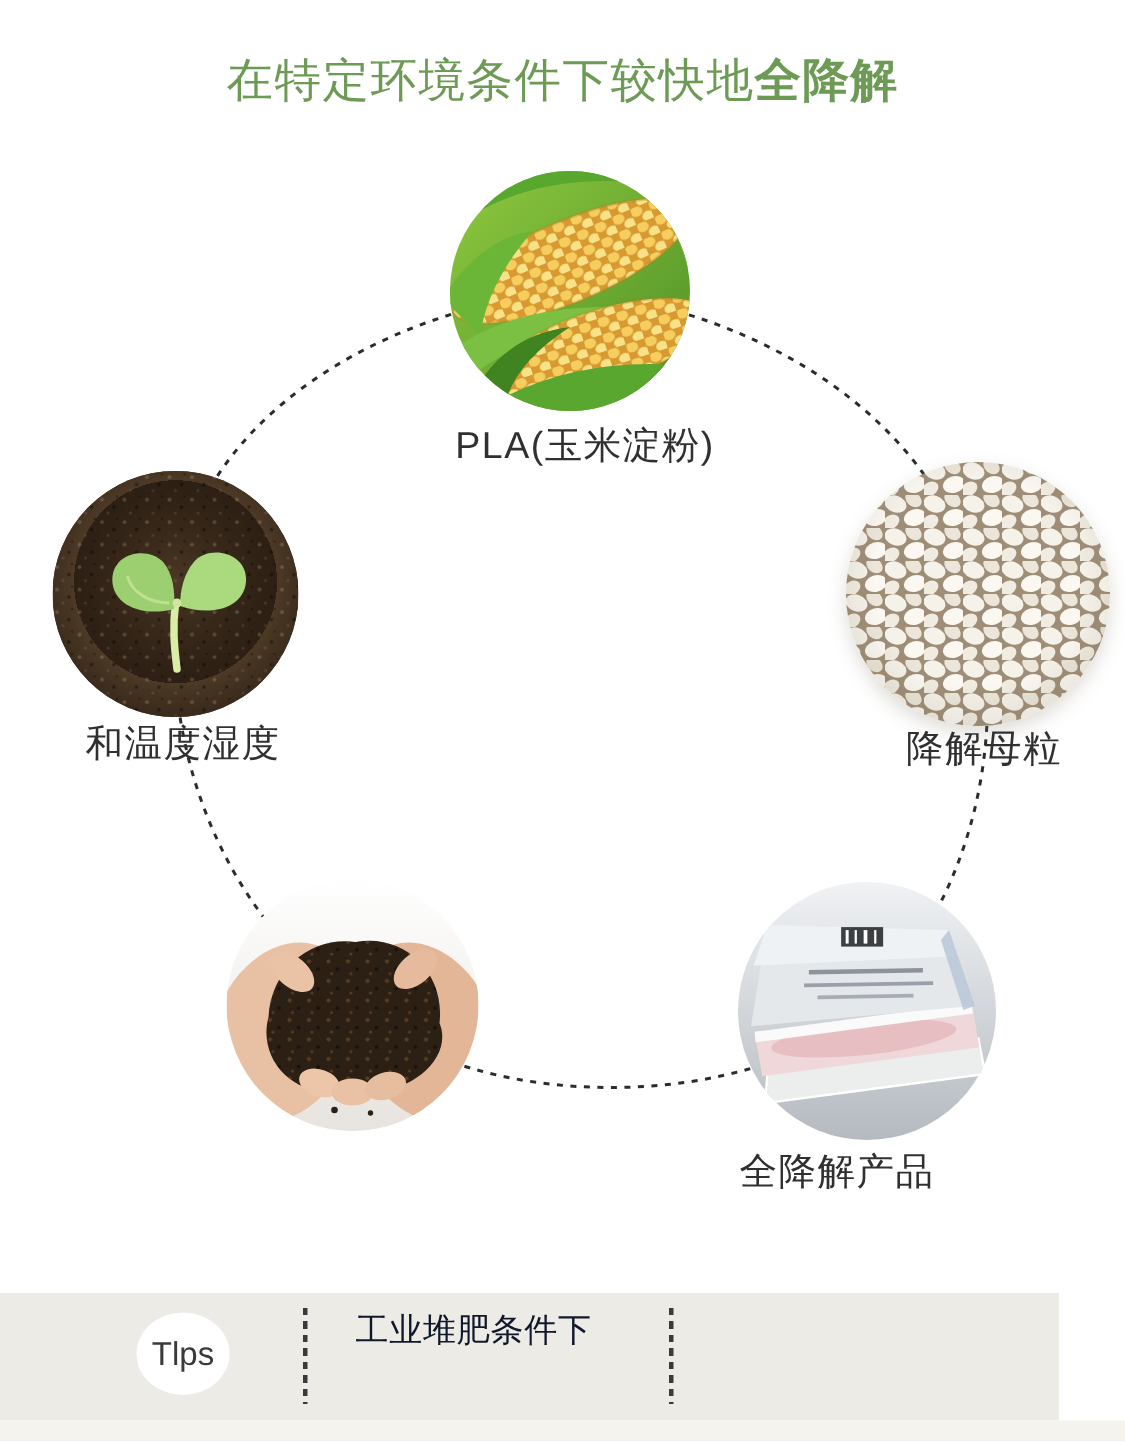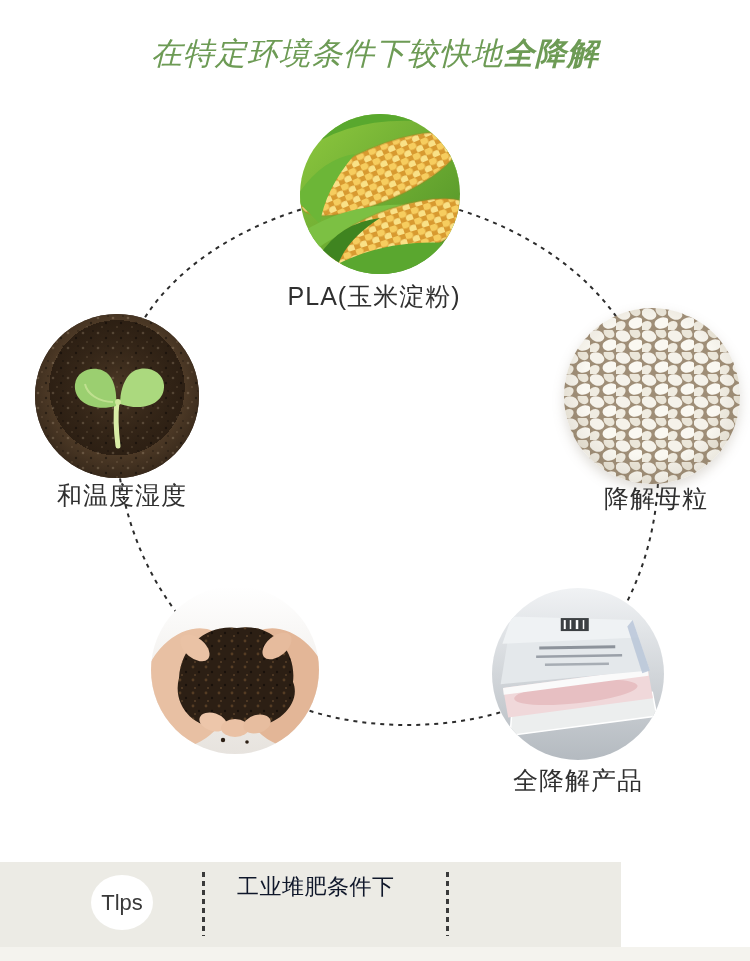--- a/index.html
+++ b/index.html
@@ -1,40 +1,40 @@
 <!DOCTYPE html>
 <html><head>
 <meta charset="utf-8">
 <style>
   html,body{margin:0;padding:0;background:#ffffff;}
   .stage{position:relative;width:750px;height:961px;background:#ffffff;overflow:hidden;
          font-family:"Liberation Sans","DejaVu Sans",sans-serif;}
 
   .page-title{position:absolute;top:33px;left:0;width:750px;text-align:center;
-              font-size:31px;letter-spacing:1px;color:#6d9b55;font-weight:500;font-style:italic;}
+              font-size:31px;letter-spacing:1px;color:#6d9b55;font-weight:500;}
   .page-title .hl{font-weight:800;}
 
   .loop-svg{position:absolute;top:0;left:0;pointer-events:none;}
 
   .photo{position:absolute;border-radius:50%;overflow:hidden;}
   .photo svg{display:block;}
   .photo-corn{left:300px;top:114px;width:160px;height:160px;}
   .photo-pellets{left:564px;top:308px;width:176px;height:176px;box-shadow:0 5px 12px rgba(130,120,100,.25);}
   .photo-seedling{left:35px;top:314px;width:164px;height:164px;}
   .photo-hands{left:151px;top:586px;width:168px;height:168px;}
   .photo-bags{left:492px;top:588px;width:172px;height:172px;}
 
   .node-label{position:absolute;text-align:center;font-size:25px;color:#303030;letter-spacing:1px;}
-  .label-pla{left:224px;top:280px;width:300px;}
+  .label-pla{left:240px;top:280px;width:300px;}
   .label-pellets{left:556px;top:482px;width:200px;}
   .label-seedling{left:2px;top:479px;width:240px;}
   .label-hands{left:110px;top:762px;width:240px;}
-  .label-bags{left:468px;top:764px;width:220px;}
-
-  .tips-bar{position:absolute;left:0;top:862px;width:621px;height:85px;background:#ecebe5;}
+  .label-bags{left:448px;top:764px;width:220px;}
+
+  .tips-bar{position:absolute;left:0;top:862px;width:706px;height:85px;background:#ecebe5;}
   .bottom-strip{position:absolute;left:0;top:947px;width:750px;height:14px;background:#f4f3ee;}
   .tips-badge{position:absolute;left:91px;top:13px;width:62px;height:55px;background:#ffffff;
               border-radius:50%;text-align:center;line-height:55px;font-size:22px;color:#3a3a3a;}
   .tips-divider{position:absolute;top:10px;width:3px;height:64px;
                 background:repeating-linear-gradient(to bottom,#3a3a3a 0 5px,transparent 5px 9px);}
   .div-1{left:202px;}
   .div-2{left:446px;}
   .tips-text{position:absolute;top:10px;font-size:22px;line-height:29px;color:#0f172a;letter-spacing:0.5px;}
   .text-1{left:237px;}
   .text-2{left:479px;}

